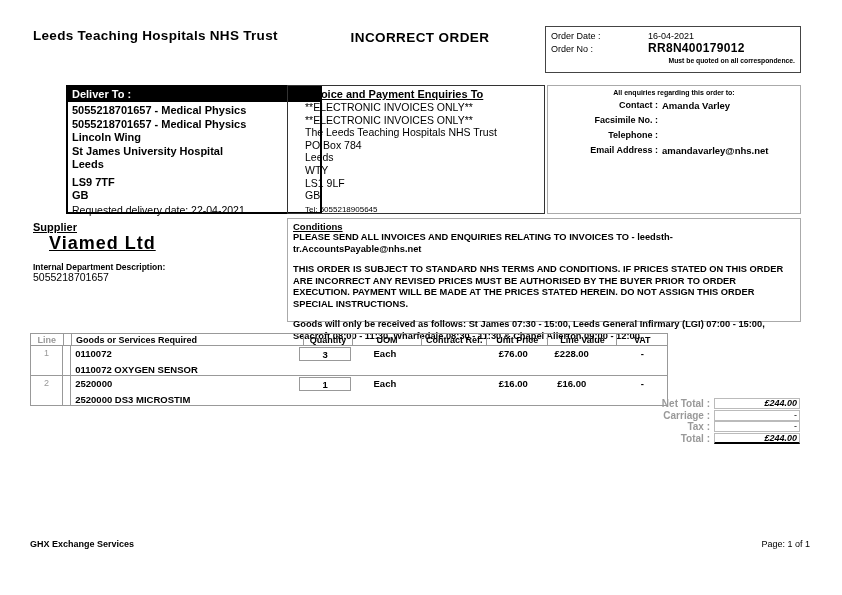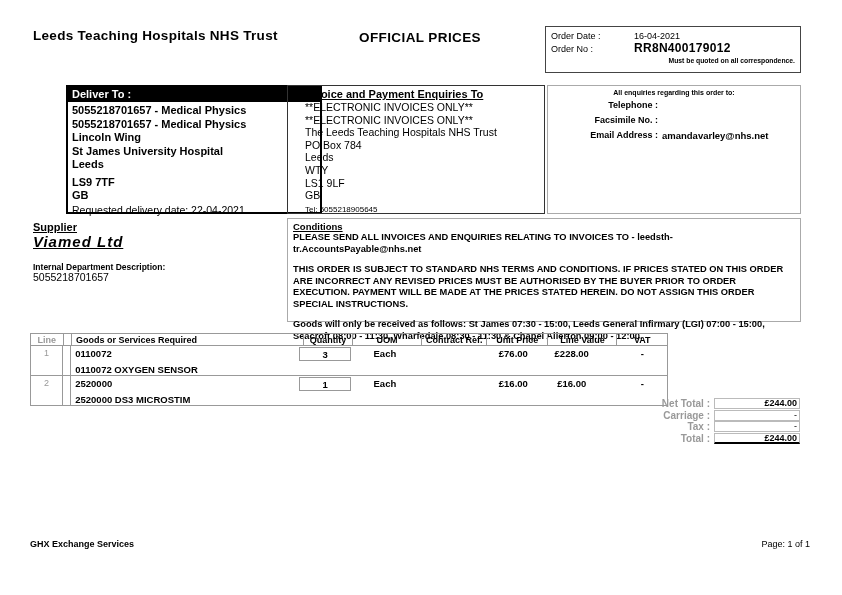--- a/index.html
+++ b/index.html
@@ -10,21 +10,21 @@
   }
   
   .org-name   { position:absolute; left:33px; top:27px; width:275px;
                 font-size:13.5px; font-weight:bold; line-height:17px; letter-spacing:.3px; }
   .doc-title  { position:absolute; left:330px; top:30px; width:180px; text-align:center;
                 font-size:13.5px; font-weight:bold; letter-spacing:.4px; }
   .order-box  { position:absolute; left:545px; top:26px; width:256px; height:47px;
                 border:1px solid #444; padding:3px 5px 2px 5px; }
   .ob-row     { display:flex; align-items:baseline; line-height:12px; }
   .ob-lbl     { width:80px; text-align:left; font-size:9px; white-space:nowrap; }
-  .ob-val     { margin-left:3px; font-size:9px; }
+  .ob-val     { margin-left:17px; font-size:9px; }
   .ob-val.big { font-size:12px; font-weight:bold; letter-spacing:.3px; }
   .ob-note    { margin-top:2px; font-size:6.8px; font-weight:bold; text-align:right; }
   
   .addr-row   { position:absolute; top:85px; left:0; width:842px; height:129px; }
   .box        { position:absolute; top:0; height:129px; }
   .deliver    { left:30px;  width:256px; border:2px solid #000;margin-left:36px; }
   .invoice    { left:287px; width:258px; border:1px solid #333; padding:2px 17px; }
   .enquiry    { left:547px; width:254px; border:1px solid #aaa; padding:3px 5px; }
   .deliver-title { background:#000; color:#fff; font-size:11px; font-weight:bold;
                    padding:1px 4px; height:15px; line-height:13px; }
@@ -35,22 +35,22 @@
   .inv-title  { font-size:11px; font-weight:bold; text-decoration:underline; line-height:13px; }
   .i-line     { font-size:10.5px; line-height:12.6px; }
   .i-tel      { font-size:8px; margin-top:3px; }
   .enq-note   { font-size:7px; font-weight:bold; text-align:center; margin-bottom:2px; }
   .enq-row    { display:flex; line-height:15px; }
   .enq-lbl    { width:105px; text-align:right; font-size:9px; font-weight:bold; white-space:nowrap; }
   .enq-val    { margin-left:4px; font-size:9.5px; font-weight:bold; }
   
   .supplier-title { position:absolute; left:33px; top:221px; font-size:11px; font-weight:bold;
                     text-decoration:underline; }
-  .supplier-name  { position:absolute; left:33px; top:233px; font-size:15px; font-weight:bold;
-                    text-decoration:underline; letter-spacing:1px;font-style:italic; }
+  .supplier-name  { position:absolute; left:49px; top:233px; font-size:18px; font-weight:bold;
+                    text-decoration:underline; letter-spacing:1px; }
   .dept-lbl   { position:absolute; left:33px; top:262px; font-size:8.5px; font-weight:bold; }
   .dept-val   { position:absolute; left:33px; top:271px; font-size:10.5px; }
   .cond-box   { position:absolute; left:287px; top:218px; width:514px; height:104px;
                 border:1px solid #aaa; padding:2px 5px; }
   .cond-title { font-size:9.5px; font-weight:bold; text-decoration:underline; line-height:11px; }
   .cond-p     { font-size:9.3px; font-weight:bold; line-height:11.5px; margin-top:0; }
   .cond-sp    { height:9px; }
   
   .items      { position:absolute; left:30px; top:333px; width:638px; font-size:9.5px; }
   .t-head     { display:flex; border-top:1px solid #999; border-bottom:1px solid #999;
@@ -82,33 +82,33 @@
   .t-row .c-price { text-align:right; padding:2px 18px 0 0; font-weight:bold; }
   .t-row .c-value { text-align:center; padding:2px 20px 0 0; font-weight:bold; }
   .t-row .c-vat   { text-align:center; padding-top:2px; font-weight:bold; }
   
   .totals     { position:absolute; left:638px; top:398px; width:164px; }
   .tot-row    { display:flex; align-items:center; height:11.5px; }
   .tot-lbl    { width:72px; text-align:right; font-size:10px; font-weight:bold;
                 color:#999; white-space:nowrap; }
   .tot-box    { margin-left:4px; width:86px; height:11px; border:1px solid #bbb;
                 font-size:9px; text-align:right; padding-right:2px; line-height:9.5px; }
-  .tot-box.strong { font-weight:bold; }
+  .tot-box.strong { font-weight:bold;font-style:italic; }
   .tot-box.final  { border-bottom:2px solid #000; }
   
   .footer-left  { position:absolute; left:30px; top:539px; font-size:9px; font-weight:bold; }
   .footer-right { position:absolute; right:32px; top:539px; font-size:9px; }
 </style>
 </head>
 <body>
 
 <div class="page">
 
   <div class="org-name">Leeds Teaching Hospitals NHS Trust</div>
-  <div class="doc-title">OFFICIAL PRICES</div>
+  <div class="doc-title">INCORRECT ORDER</div>
 
   <div class="order-box">
     <div class="ob-row">
       <span class="ob-lbl">Order Date :</span>
       <span class="ob-val">16-04-2021</span>
     </div>
     <div class="ob-row">
       <span class="ob-lbl">Order No :</span>
       <span class="ob-val big">RR8N400179012</span>
     </div>
@@ -140,25 +140,29 @@
       <div class="i-line">Leeds</div>
       <div class="i-line">WTY</div>
       <div class="i-line">LS1 9LF</div>
       <div class="i-line">GB</div>
       <div class="i-tel">Tel: 5055218905645</div>
     </div>
 
     <div class="box enquiry">
       <div class="enq-note">All enquiries regarding this order to:</div>
       <div class="enq-row">
+        <span class="enq-lbl">Contact :</span>
+        <span class="enq-val">Amanda Varley</span>
+      </div>
+      <div class="enq-row">
+        <span class="enq-lbl">Facsimile No. :</span>
+        <span class="enq-val"></span>
+      </div>
+      <div class="enq-row">
         <span class="enq-lbl">Telephone :</span>
-        <span class="enq-val"></span>
-      </div>
-      <div class="enq-row">
-        <span class="enq-lbl">Facsimile No. :</span>
         <span class="enq-val"></span>
       </div>
       <div class="enq-row">
         <span class="enq-lbl">Email Address :</span>
         <span class="enq-val">amandavarley@nhs.net</span>
       </div>
     </div>
   </div>
 
   <div class="supplier-title">Supplier</div>

